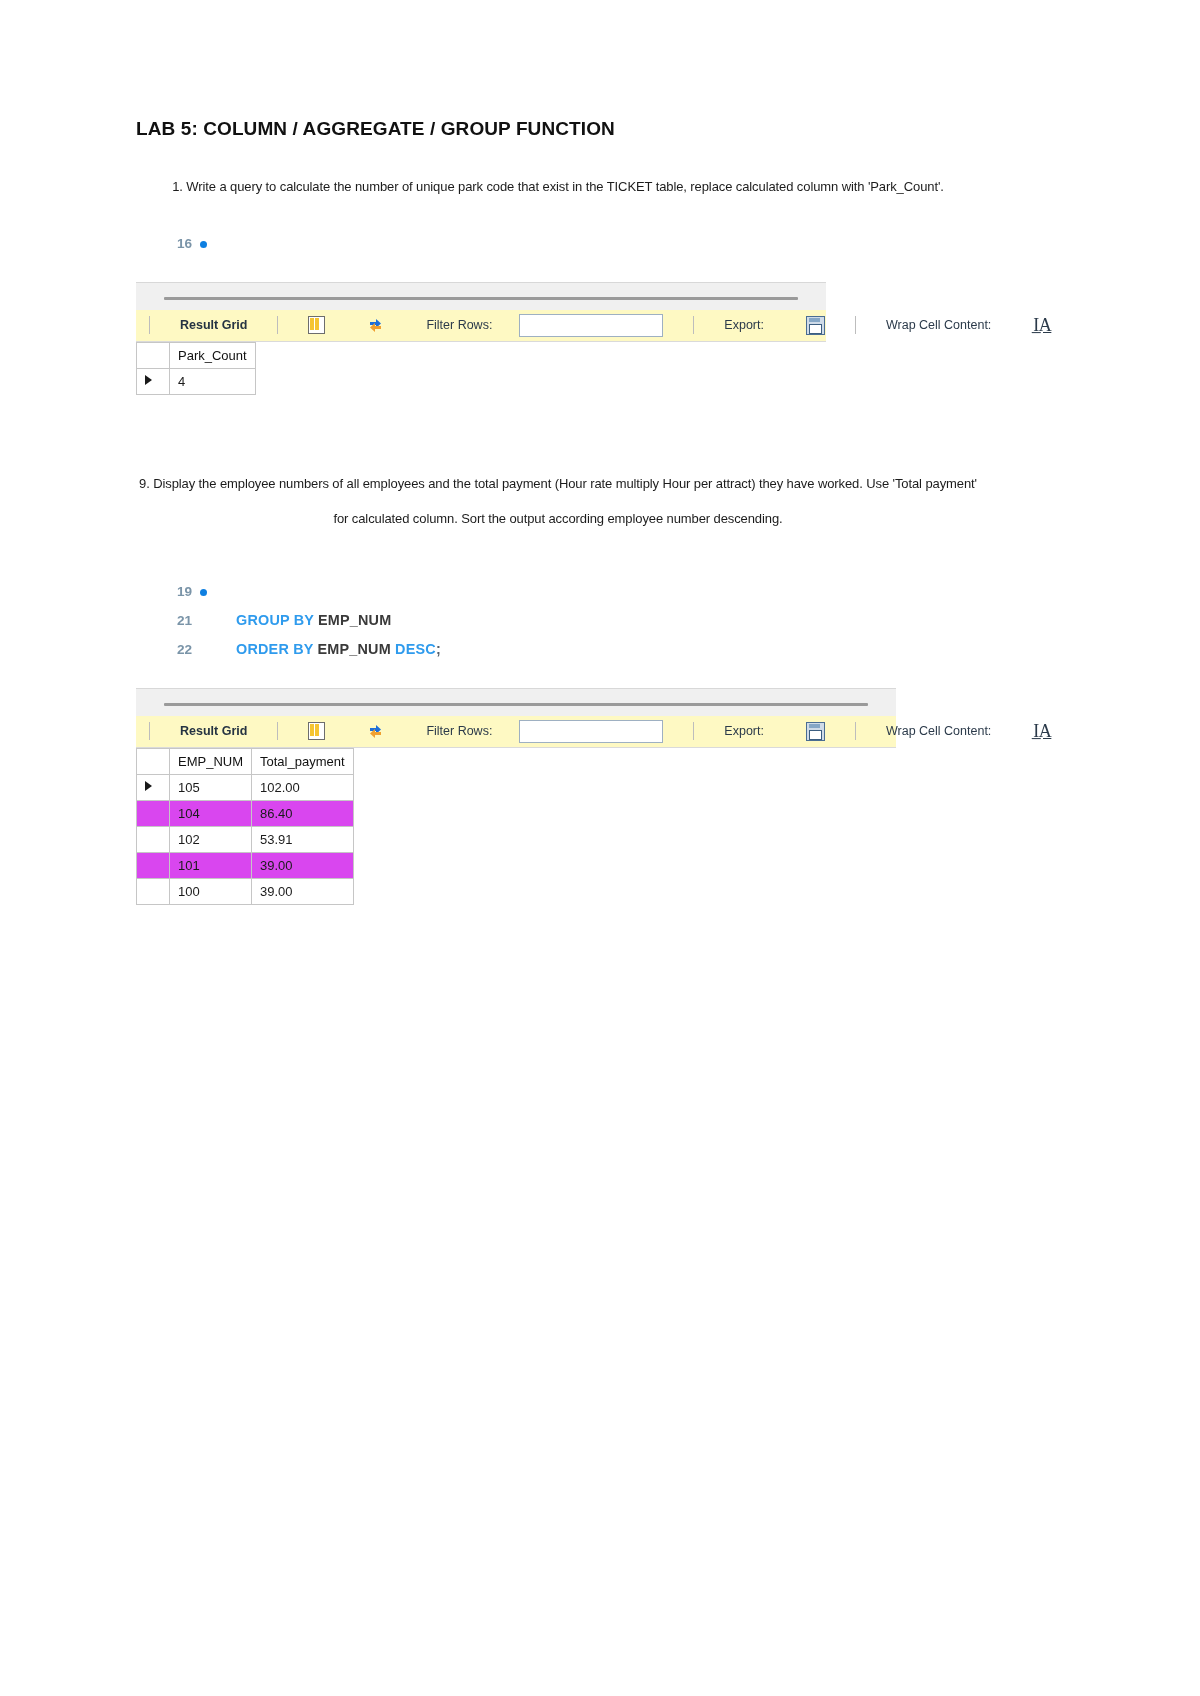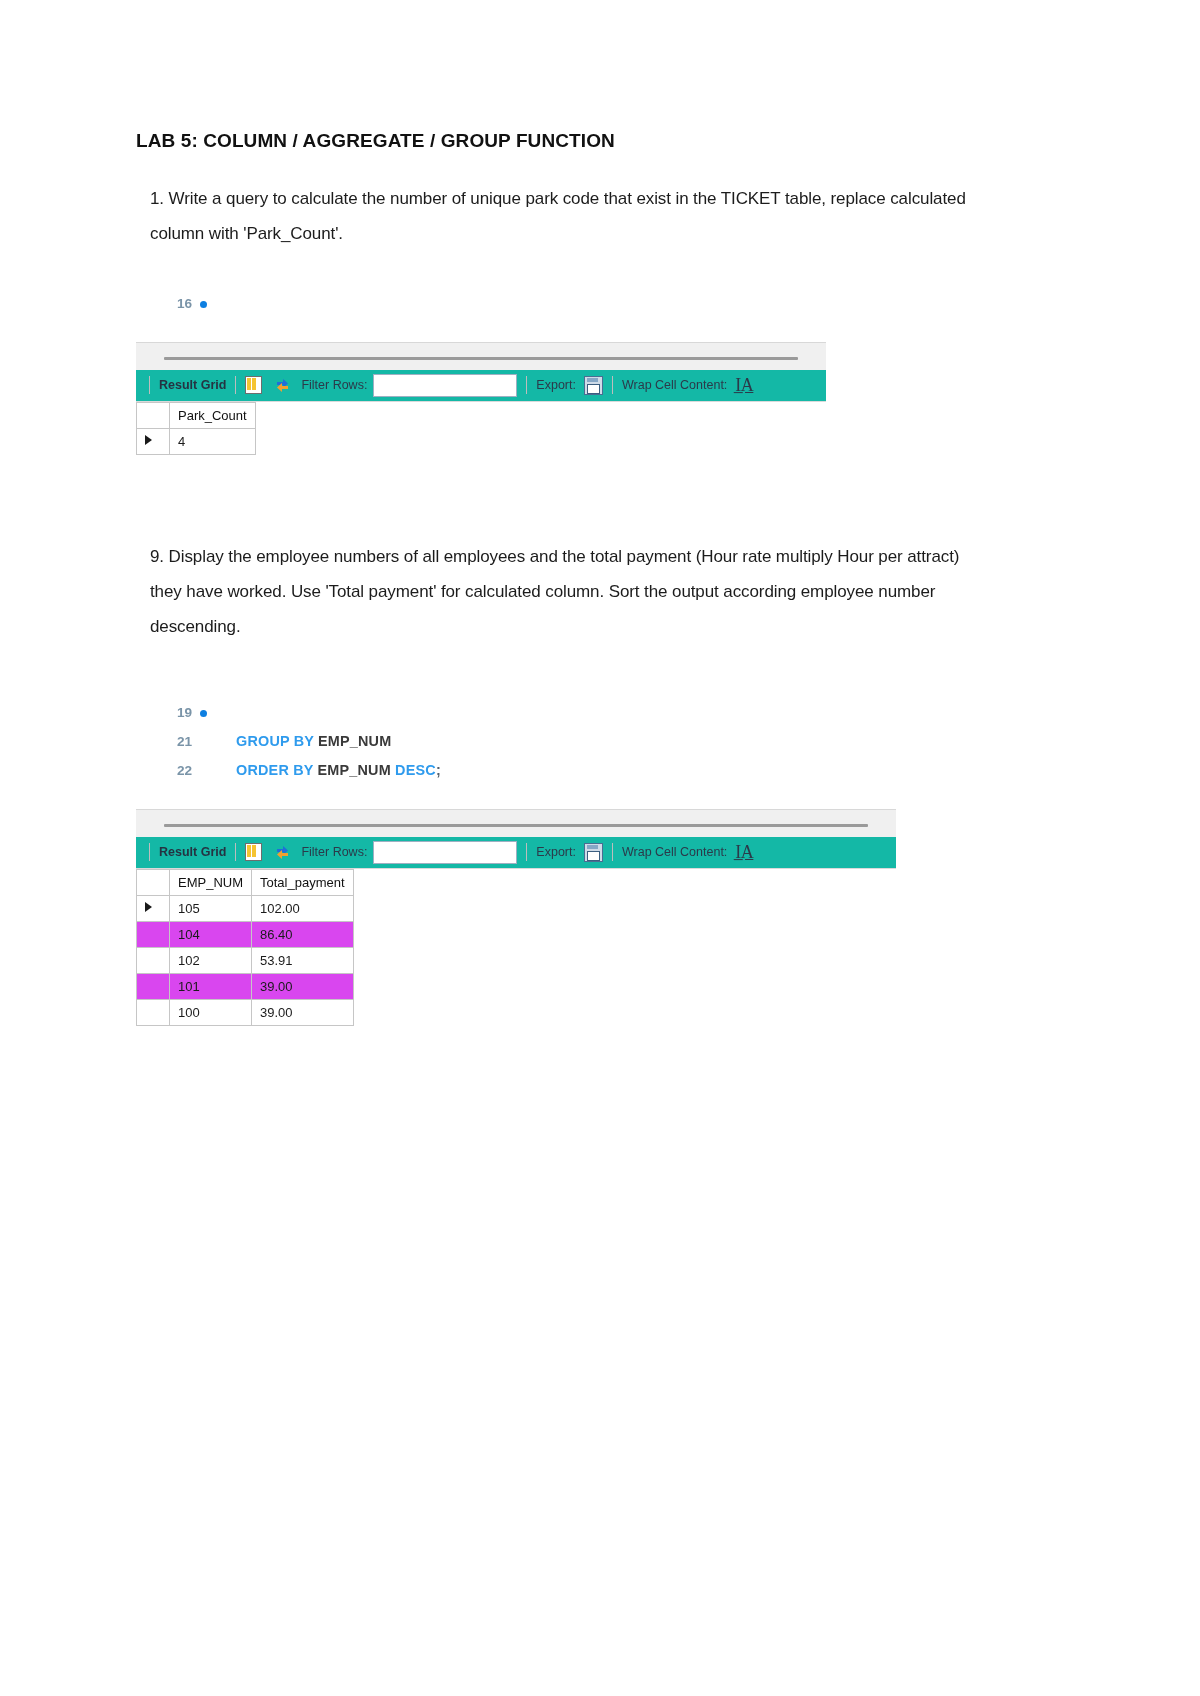--- a/index.html
+++ b/index.html
@@ -11,21 +11,21 @@
   body {
     width: 1200px;
     height: 1696px;
     position: relative;
     font-family: "Liberation Sans", sans-serif;
     color: #1a1a1a;
     overflow: hidden;
   }
   .page {
     position: absolute;
-    left: 0; top: 12px;
+    left: 0; top: 0;
     width: 1200px;
     height: 1368px;
     background: #ffffff;
   }
   .content {
     position: absolute;
     left: 136px;
     top: 118px;
     width: 850px;
   }
@@ -33,26 +33,27 @@
   
   .doc-title {
     font-size: 19px;
     font-weight: bold;
     letter-spacing: 0.1px;
     color: #111111;
     margin: 0 0 28px 0;
     line-height: 1.2;
   }
   .para {
-    font-size: 17px;
+    font-size: 13px;
     line-height: 35px;
     color: #1c1c1c;
-    margin: 14px;
+    margin: 1px;
     letter-spacing: -0.1px;
     max-width: 842px;
+    text-align: center;
   }
 
   
   .code-block {
     font-family: Liberation Sans, sans-serif;
     font-size: 14.4px;
     line-height: 29px;
     margin-left: 22px;
     white-space: nowrap;
   }
@@ -108,29 +109,30 @@
     padding: 14px 0 10px 0;
     position: relative;
   }
   .rp-splitter {
     height: 3px;
     background: #9a9a9a;
     margin: 0 28px 0 28px;
     border-radius: 1px;
   }
   .rp-toolbar {
-    background: #14b8a6;
+    background: #fef9c3;
     height: 31px;
     display: flex;
     align-items: center;
     font-size: 12.5px;
     font-family: "Liberation Sans", sans-serif;
     color: #2b3a4a;
     padding-left: 4px;
     border-bottom: 1px solid #dadada;
+    gap: 21px;
   }
   .tb-sep {
     width: 1px;
     height: 18px;
     background: #bdbdbd;
     margin: 0 9px;
     flex: none;
   }
   .tb-label {
     font-weight: bold;

